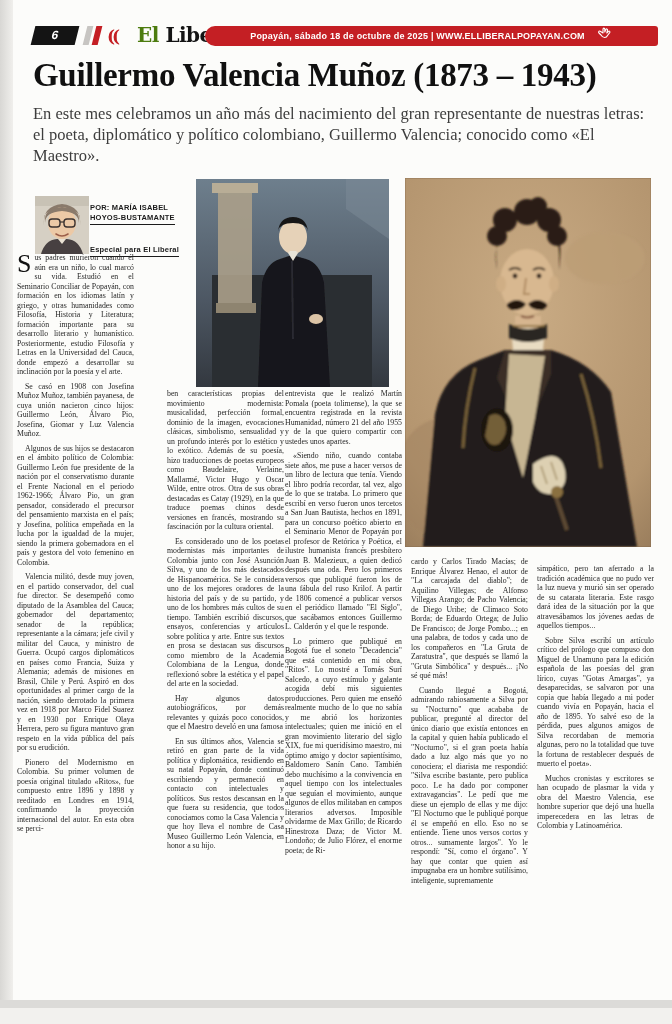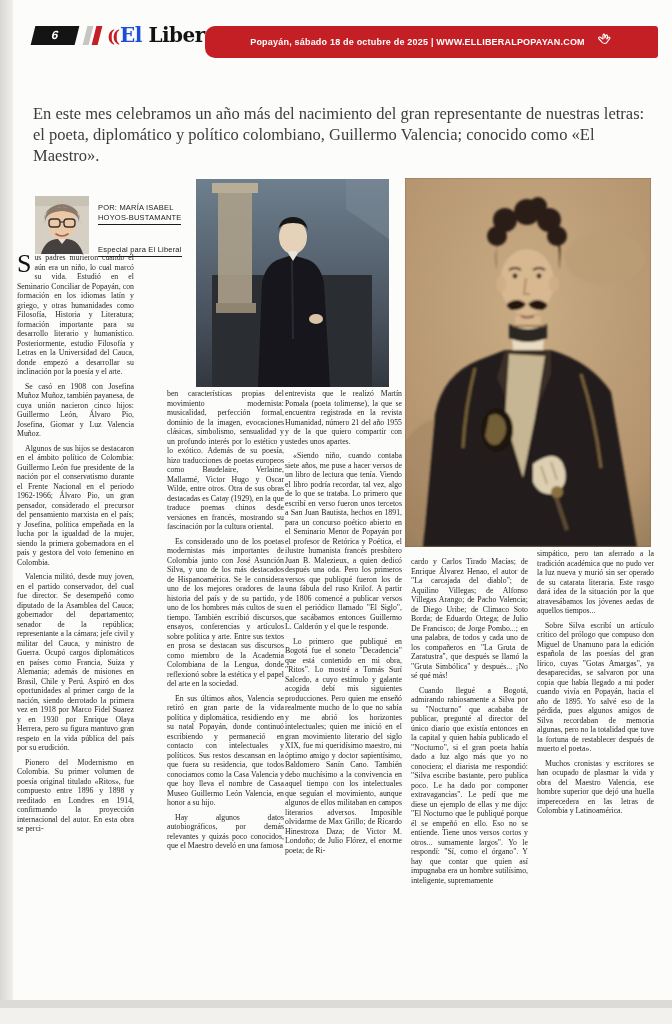--- a/index.html
+++ b/index.html
@@ -16,39 +16,39 @@
   
   .masthead { position:absolute; left:33px; top:25px; width:625px; height:22px; }
   .pagenum { position:absolute; left:0; top:1px; width:44px; height:19px; background:#141414;
     transform:skewX(-14deg); color:#fff; font-family:"Liberation Sans",sans-serif;
     font-weight:bold; font-size:12px; line-height:19px; text-align:center; }
   .stripe { position:absolute; top:1px; width:6px; height:19px; transform:skewX(-14deg); }
   .stripe.gray { left:52px; background:#c7c5c2; }
   .stripe.red  { left:61px; background:#c41f24; }
   .logo { position:absolute; left:74px; top:-2px; font-family:"DejaVu Serif",serif;
     font-weight:bold; font-size:20px; letter-spacing:-0.5px; white-space:nowrap; }
-  .logo .el { color:#1d4ed8; } .logo .lib { color:#131313; }
+  .logo .el { color:#4d7c0f;margin-left:17px; } .logo .lib { color:#131313; }
   .logo .quo { color:#c41f24; font-size:17px; letter-spacing:-3px; margin-right:3px; }
-  .datebar { position:absolute; left:172px; top:1px; width:453px; height:32px;
+  .datebar { position:absolute; left:172px; top:1px; width:453px; height:20px;
     background:#c41f24; border-radius:10px 3px 3px 10px;
     display:flex; align-items:center; justify-content:center; gap:12px; }
   .datebar .txt { color:#fff; font-family:"Liberation Sans",sans-serif;
     font-weight:bold; font-size:9px; letter-spacing:0.2px; white-space:nowrap; }
   .hand { flex:0 0 auto; }
 
   
   .headline { position:absolute; left:33px; top:57px; width:625px;
     font-size:33px; font-weight:bold; color:#101010; letter-spacing:-0.3px; }
   .deck { position:absolute; left:33px; top:103px; width:614px;
     font-size:16.5px; line-height:21px; color:#3d3d3d; }
 
   
   .byphoto { position:absolute; left:35px; top:196px; width:54px; height:58px; overflow:hidden; }
-  .byline { position:absolute; left:98px; top:203px; font-family:"Liberation Sans",sans-serif;
-    font-weight:normal; font-size:7.5px; line-height:10px; color:#1b1b1b; letter-spacing:0.2px; }
+  .byline { position:absolute; left:90px; top:203px; font-family:"Liberation Sans",sans-serif;
+    font-weight:bold; font-size:7.5px; line-height:10px; color:#1b1b1b; letter-spacing:0.2px; }
   .byline .u { display:inline-block; border-bottom:1px solid #1b1b1b; padding-bottom:1px; }
 
   
   .photo-center { position:absolute; left:196px; top:179px; width:193px; height:208px; }
   .photo-right  { position:absolute; left:405px; top:178px; width:246px; height:369px; }
   .photo-center svg, .photo-right svg, .byphoto svg { display:block; }
 
   
   .col { position:absolute; width:117px; text-align:justify;
     font-size:7.8px; line-height:9.5px; color:#262626; overflow:hidden;
@@ -74,20 +74,21 @@
       <span class="hand">
         <svg width="16" height="14" viewBox="0 0 16 14">
           <g fill="none" stroke="#ffffff" stroke-width="1.1" stroke-linecap="round" stroke-linejoin="round">
             <path d="M4 8 L2 6 c-1-1 0-2.6 1.2-1.8 L6 6 V2.2 c0-1.4 1.8-1.4 1.8 0 V5 l1-2.4 c0.5-1.2 2-0.7 1.7 0.6 L9.8 6 l1.6-1.6 c0.9-0.9 2 0.2 1.3 1.2 L10.5 8.5 c-1 2.5-4.5 3-6.5-0.5 Z"></path>
           </g>
         </svg>
       </span>
     </div>
   </div>
 
+  <div class="headline">Guillermo Valencia Muñoz (1873 – 1943)</div>
   <div class="deck">En este mes celebramos un año más del nacimiento del gran representante de nuestras letras: el poeta, diplomático y político colombiano, Guillermo Valencia; conocido como «El Maestro».</div>
 
   <div class="byphoto">
     <svg width="54" height="58" viewBox="0 0 54 58">
       <rect width="54" height="58" fill="#d6d0c4"></rect>
       <rect x="0" y="0" width="54" height="10" fill="#c8c2b5"></rect>
       <path d="M9 30 Q7 10 27 8 Q47 10 45 30 L45 22 Q45 14 27 13 Q9 14 9 22 Z" fill="#8a7a6b"></path>
       <ellipse cx="27" cy="27" rx="14" ry="16" fill="#ecc9a6"></ellipse>
       <path d="M10 27 Q8 12 27 11 Q46 12 44 27 Q44 16 27 15 Q10 16 10 27 Z" fill="#8a7a6b"></path>
       <rect x="14" y="23" width="11" height="8" rx="3" fill="none" stroke="#3a3230" stroke-width="1.4"></rect>
@@ -199,33 +200,33 @@
   <div class="col dropcap" style="left:17px; top:253px; height:704px;">
       <p>Sus padres murieron cuando él aún era un niño, lo cual marcó su vida. Estudió en el Seminario Conciliar de Popayán, con formación en los idiomas latín y griego, y otras humanidades como Filosofía, Historia y Literatura; formación importante para su desarrollo literario y humanístico. Posteriormente, estudio Filosofía y Letras en la Universidad del Cauca, donde empezó a desarrollar su inclinación por la poesía y el arte.</p>
       <p>Se casó en 1908 con Josefina Muñoz Muñoz, también payanesa, de cuya unión nacieron cinco hijos: Guillermo León, Álvaro Pio, Josefina, Giomar y Luz Valencia Muñoz.</p>
       <p>Algunos de sus hijos se destacaron en el ámbito político de Colombia: Guillermo León fue presidente de la nación por el conservatismo durante el Frente Nacional en el periodo 1962-1966; Álvaro Pio, un gran pensador, considerado el precursor del pensamiento marxista en el país; y Josefina, política empeñada en la lucha por la igualdad de la mujer, siendo la primera gobernadora en el país y gestora del voto femenino en Colombia.</p>
       <p>Valencia militó, desde muy joven, en el partido conservador, del cual fue director. Se desempeñó como diputado de la Asamblea del Cauca; gobernador del departamento; senador de la república; representante a la cámara; jefe civil y militar del Cauca, y ministro de Guerra. Ocupó cargos diplomáticos en países como Francia, Suiza y Alemania; además de misiones en Brasil, Chile y Perú. Aspiró en dos oportunidades al primer cargo de la nación, siendo derrotado la primera vez en 1918 por Marco Fidel Suarez y en 1930 por Enrique Olaya Herrera, pero su figura mantuvo gran respeto en la vida pública del país por su erudición.</p>
       <p>Pionero del Modernismo en Colombia. Su primer volumen de poesía original titulado «Ritos», fue compuesto entre 1896 y 1898 y reeditado en Londres en 1914, confirmando la proyección internacional del autor. En esta obra se perci-</p>
     </div>
   <div class="col" style="left:159px; top:389px; height:612px;margin-left:8px;">
       <p>ben características propias del movimiento modernista: musicalidad, perfección formal, dominio de la imagen, evocaciones clásicas, simbolismo, sensualidad y un profundo interés por lo estético y lo exótico. Además de su poesía, hizo traducciones de poetas europeos como Baudelaire, Verlaine, Mallarmé, Victor Hugo y Oscar Wilde, entre otros. Otra de sus obras destacadas es Catay (1929), en la que traduce poemas chinos desde versiones en francés, mostrando su fascinación por la cultura oriental.</p>
       <p>Es considerado uno de los poetas modernistas más importantes de Colombia junto con José Asunción Silva, y uno de los más destacados de Hispanoamérica. Se le considera uno de los mejores oradores de la historia del país y de su partido, y uno de los hombres más cultos de su tiempo. También escribió discursos, ensayos, conferencias y artículos sobre política y arte. Entre sus textos en prosa se destacan sus discursos como miembro de la Academia Colombiana de la Lengua, donde reflexionó sobre la estética y el papel del arte en la sociedad.</p>
+      <p>Hay algunos datos autobiográficos, por demás relevantes y quizás poco conocidos, que el Maestro develó en una famosa</p>
       <p>En sus últimos años, Valencia se retiró en gran parte de la vida política y diplomática, residiendo en su natal Popayán, donde continuó escribiendo y permaneció en contacto con intelectuales y políticos. Sus restos descansan en la que fuera su residencia, que todos conociamos como la Casa Valencia y que hoy lleva el nombre de Casa Museo Guillermo León Valencia, en honor a su hijo.</p>
-      <p>Hay algunos datos autobiográficos, por demás relevantes y quizás poco conocidos, que el Maestro develó en una famosa</p>
     </div>
   <div class="col" style="left:285px; top:389px; height:600px;">
       <p>entrevista que le realizó Martín Pomala (poeta tolimense), la que se encuentra registrada en la revista Humanidad, número 21 del año 1955 y de la que quiero compartir con ustedes unos apartes.</p>
       <p>«Siendo niño, cuando contaba siete años, me puse a hacer versos de un libro de lectura que tenía. Viendo el libro podría recordar, tal vez, algo de lo que se trataba. Lo primero que escribí en verso fueron unos tercetos a San Juan Bautista, hechos en 1891, para un concurso poético abierto en el Seminario Menor de Popayán por el profesor de Retórica y Poética, el ilustre humanista francés presbítero Juan B. Malezieux, a quien dedicó después una oda. Pero los primeros versos que publiqué fueron los de una fábula del ruso Krilof. A partir de 1806 comencé a publicar versos en el periódico llamado "El Siglo", que sacábamos entonces Guillermo L. Calderón y el que le responde.</p>
       <p>Lo primero que publiqué en Bogotá fue el soneto "Decadencia" que está contenido en mi obra, "Ritos". Lo mostré a Tomás Surí Salcedo, a cuyo estímulo y galante acogida debí mis siguientes producciones. Pero quien me enseñó realmente mucho de lo que no sabía y me abrió los horizontes intelectuales; quien me inició en el gran movimiento literario del siglo XIX, fue mi queridísimo maestro, mi óptimo amigo y doctor sapientísimo, Baldomero Sanín Cano. También debo muchísimo a la convivencia en aquel tiempo con los intelectuales que seguían el movimiento, aunque algunos de ellos militaban en campos literarios adversos. Imposible olvidarme de Max Grillo; de Ricardo Hinestroza Daza; de Victor M. Londoño; de Julio Flórez, el enorme poeta; de Ri-</p>
     </div>
   <div class="col" style="left:411px; top:557px; height:438px;">
       <p>cardo y Carlos Tirado Macías; de Enrique Álvarez Henao, el autor de "La carcajada del diablo"; de Aquilino Villegas; de Alfonso Villegas Arango; de Pacho Valencia; de Diego Uribe; de Climaco Soto Borda; de Eduardo Ortega; de Julio De Francisco; de Jorge Pombo...; en una palabra, de todos y cada uno de los compañeros en "La Gruta de Zaratustra", que después se llamó la "Gruta Simbólica" y después... ¡No sé qué más!</p>
       <p>Cuando llegué a Bogotá, admirando rabiosamente a Silva por su "Nocturno" que acababa de publicar, pregunté al director del único diario que existía entonces en la capital y quien había publicado el "Nocturno", si el gran poeta había dado a luz algo más que yo no conociera; el diarista me respondió: "Silva escribe bastante, pero publica poco. Le ha dado por componer extravagancias". Le pedí que me diese un ejemplo de ellas y me dijo: "El Nocturno que le publiqué porque él se empeñó en ello. Eso no se entiende. Tiene unos versos cortos y otros... sumamente largos". Yo le respondí: "Sí, como el órgano". Y hay que contar que quien así impugnaba era un hombre sutilísimo, inteligente, supremamente</p>
     </div>
-  <div class="col" style="left:537px; top:549px; height:438px;">
+  <div class="col" style="left:537px; top:564px; height:438px;">
       <p>simpático, pero tan aferrado a la tradición académica que no pudo ver la luz nueva y murió sin ser operado de su catarata literaria. Este rasgo dará idea de la situación por la que atravesábamos los jóvenes aedas de aquellos tiempos...</p>
       <p>Sobre Silva escribí un artículo crítico del prólogo que compuso don Miguel de Unamuno para la edición española de las poesías del gran lírico, cuyas "Gotas Amargas", ya desaparecidas, se salvaron por una copia que había llegado a mi poder cuando vivía en Popayán, hacia el año de 1895. Yo salvé eso de la pérdida, pues algunos amigos de Silva recordaban de memoria algunas, pero no la totalidad que tuve la fortuna de restablecer después de muerto el poeta».</p>
       <p>Muchos cronistas y escritores se han ocupado de plasmar la vida y obra del Maestro Valencia, ese hombre superior que dejó una huella imperecedera en las letras de Colombia y Latinoamérica.</p>
     </div>
 
   <div class="scan-bottom"></div>
   <div class="scan-bottom2"></div>
 </div>
 
 </body></html>

